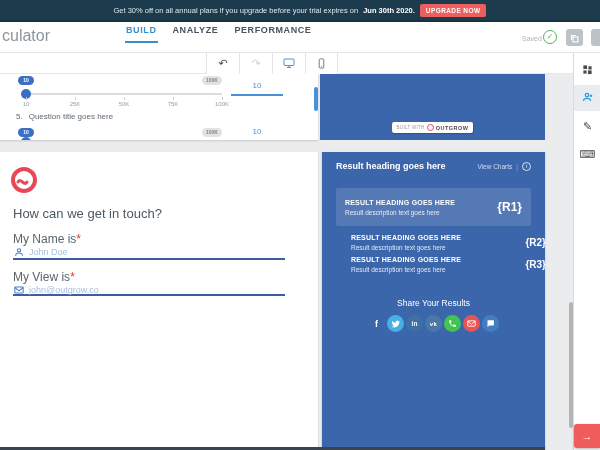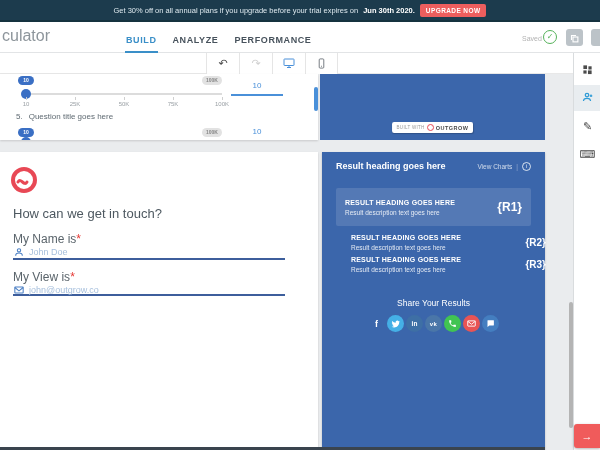--- a/index.html
+++ b/index.html
@@ -21,21 +21,21 @@
     letter-spacing:.4px; padding:3px 6px; border-radius:2px; cursor:pointer;
   }
   
   .header {
     position:absolute; left:0; top:22px; width:600px; height:31px;
     background:#fff; border-bottom:1px solid #e2e4e6;
   }
   .app-title { position:absolute; left:2px; top:5px; font-size:16px; color:#8d959b; font-weight:normal; }
   .tabs { position:absolute; left:125px; top:0; height:31px; display:flex; gap:14px; }
   .tab {
-    display:flex; align-items:flex-end; padding:0 1px 6px 1px; height:31px;
+    display:flex; align-items:flex-end; padding:0 1px 6px 1px; height:21px;
     font-size:9px; font-weight:bold; letter-spacing:.6px; color:#47525c;
     border-bottom:2px solid transparent; cursor:pointer;
   }
   .tab.active { color:#3a8fc8; border-bottom-color:#3a8fc8; }
   .saved-label { position:absolute; left:522px; top:13px; font-size:7px; color:#b2b2b2; }
   .saved-check {
     position:absolute; left:543px; top:8px; width:14px; height:14px; border:1.5px solid #55b25a;
     border-radius:50%; color:#55b25a; font-size:8px; line-height:12px; text-align:center;
   }
   .hbtn {

